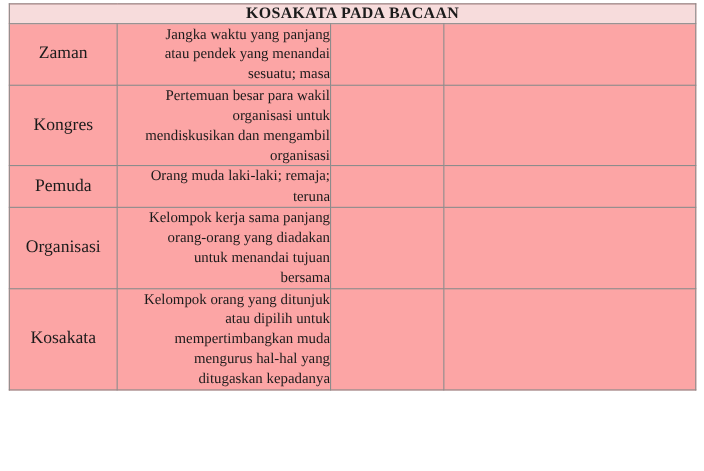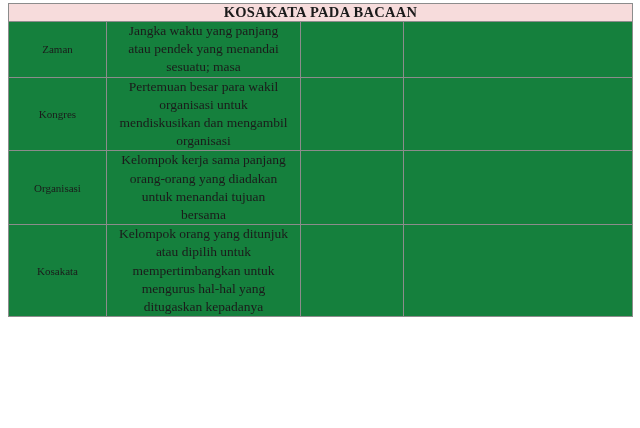--- a/index.html
+++ b/index.html
@@ -23,21 +23,21 @@
     box-sizing: border-box;
   }
 
   .vocab-table {
     position: absolute;
     left: 8px;
     top: 3px;
     width: 624px;
     border-collapse: collapse;
     table-layout: fixed;
-    background: #15803d;
+    background: #fca5a5;
   }
 
   .vocab-table td,
   .vocab-table th {
     border: 1px solid #8c8c8c;
     padding: 0;
     vertical-align: middle;
     box-sizing: border-box;
   }
 
@@ -69,27 +69,27 @@
   }
 
   
   .col-baku   { width: 98px;  }
   .col-arti1  { width: 194px; }
   .col-tidak  { width: 103px; }
   .col-arti2  { width: 229px; }
 
   .cell-term {
     text-align: center;
-    font-size: 11px;
+    font-size: 16px;
     line-height: 18px;
     padding: 2px 2px;
   }
 
   .cell-def {
-    text-align: center;
+    text-align: right;
     font-size: 13.5px;
     line-height: 18.2px;
     padding: 1px 4px 2px 5px;
   }
 
   .cell-def .line {
     display: block;
     white-space: nowrap;
   }
 
@@ -132,36 +132,45 @@
           <td class="cell-def">
             <span class="line">Pertemuan besar para wakil</span>
             <span class="line">organisasi untuk</span>
             <span class="line">mendiskusikan dan mengambil</span>
             <span class="line">organisasi</span>
           </td>
           <td class="cell-term cell-empty"></td>
           <td class="cell-def cell-empty"></td>
         </tr>
         <tr>
+          <td class="cell-term">Pemuda</td>
+          <td class="cell-def">
+            <span class="line">Orang muda laki-laki; remaja;</span>
+            <span class="line">teruna</span>
+          </td>
+          <td class="cell-term cell-empty"></td>
+          <td class="cell-def cell-empty"></td>
+        </tr>
+        <tr>
           <td class="cell-term">Organisasi</td>
           <td class="cell-def">
             <span class="line">Kelompok kerja sama panjang</span>
             <span class="line">orang-orang yang diadakan</span>
             <span class="line">untuk menandai tujuan</span>
             <span class="line">bersama</span>
           </td>
           <td class="cell-term cell-empty"></td>
           <td class="cell-def cell-empty"></td>
         </tr>
         <tr>
           <td class="cell-term">Kosakata</td>
           <td class="cell-def">
             <span class="line">Kelompok orang yang ditunjuk</span>
             <span class="line">atau dipilih untuk</span>
-            <span class="line">mempertimbangkan untuk</span>
+            <span class="line">mempertimbangkan muda</span>
             <span class="line">mengurus hal-hal yang</span>
             <span class="line">ditugaskan kepadanya</span>
           </td>
           <td class="cell-term cell-empty"></td>
           <td class="cell-def cell-empty"></td>
         </tr>
       </tbody>
   </table>
 
 </div>

